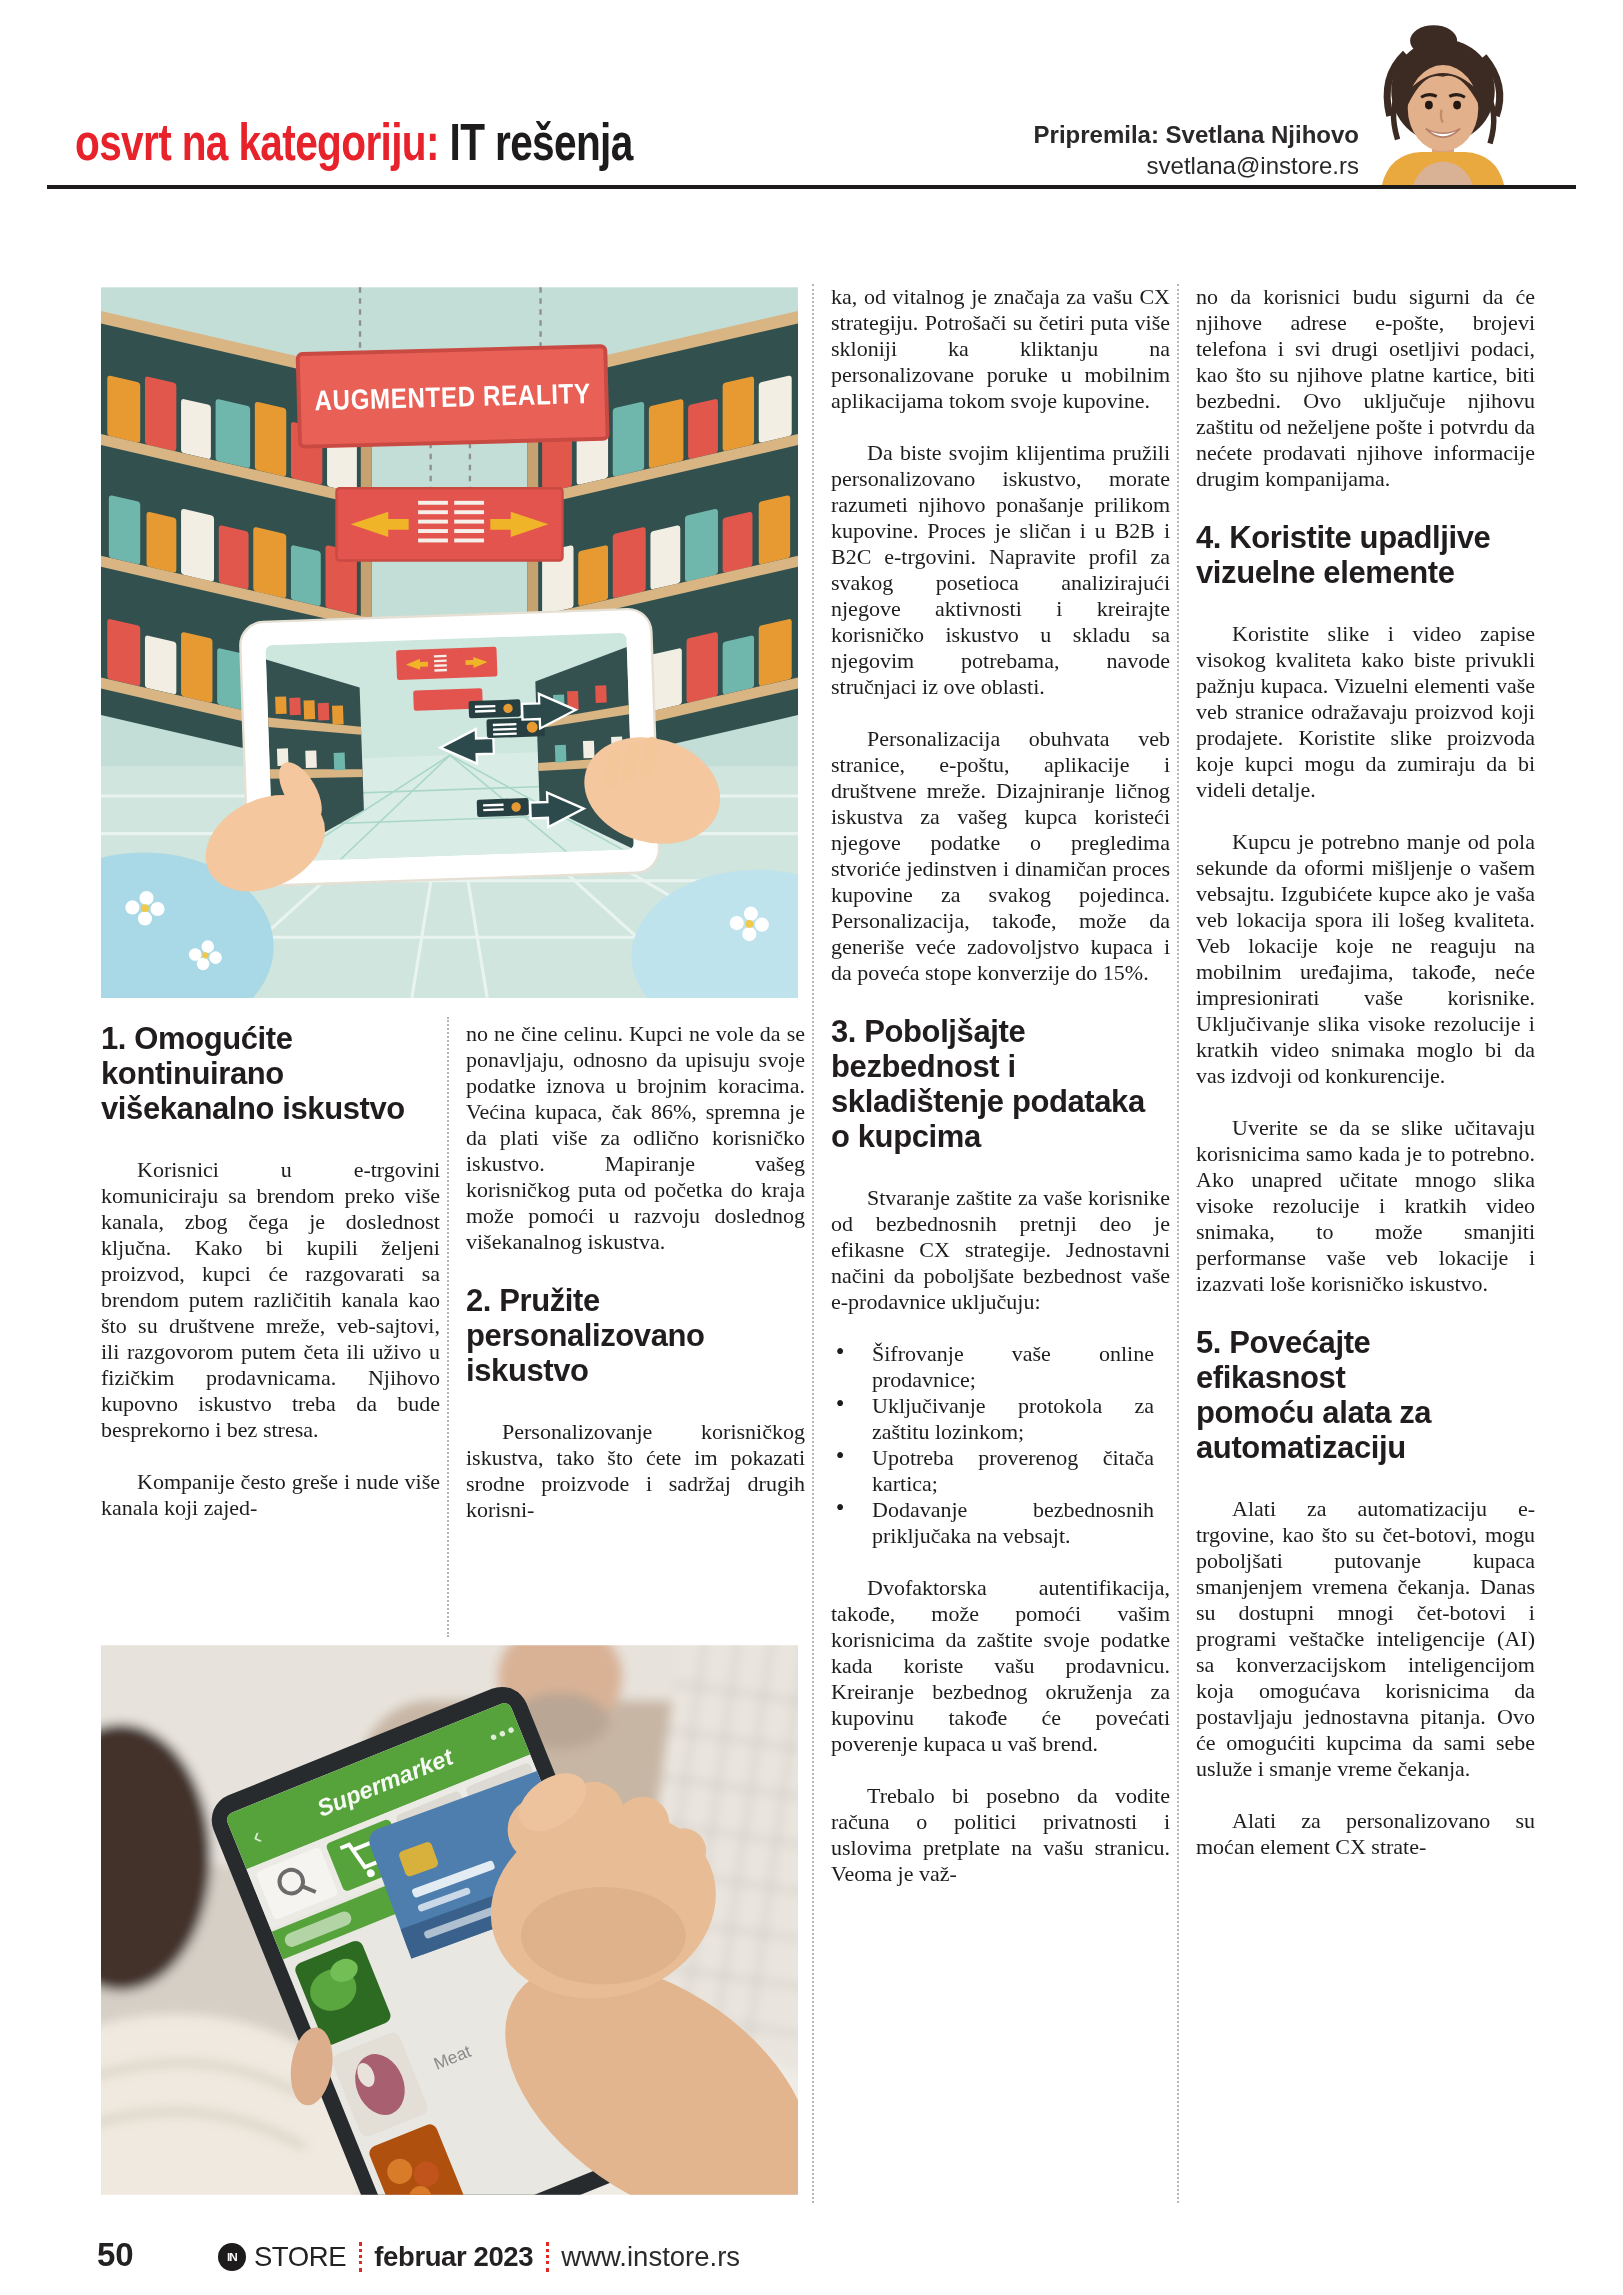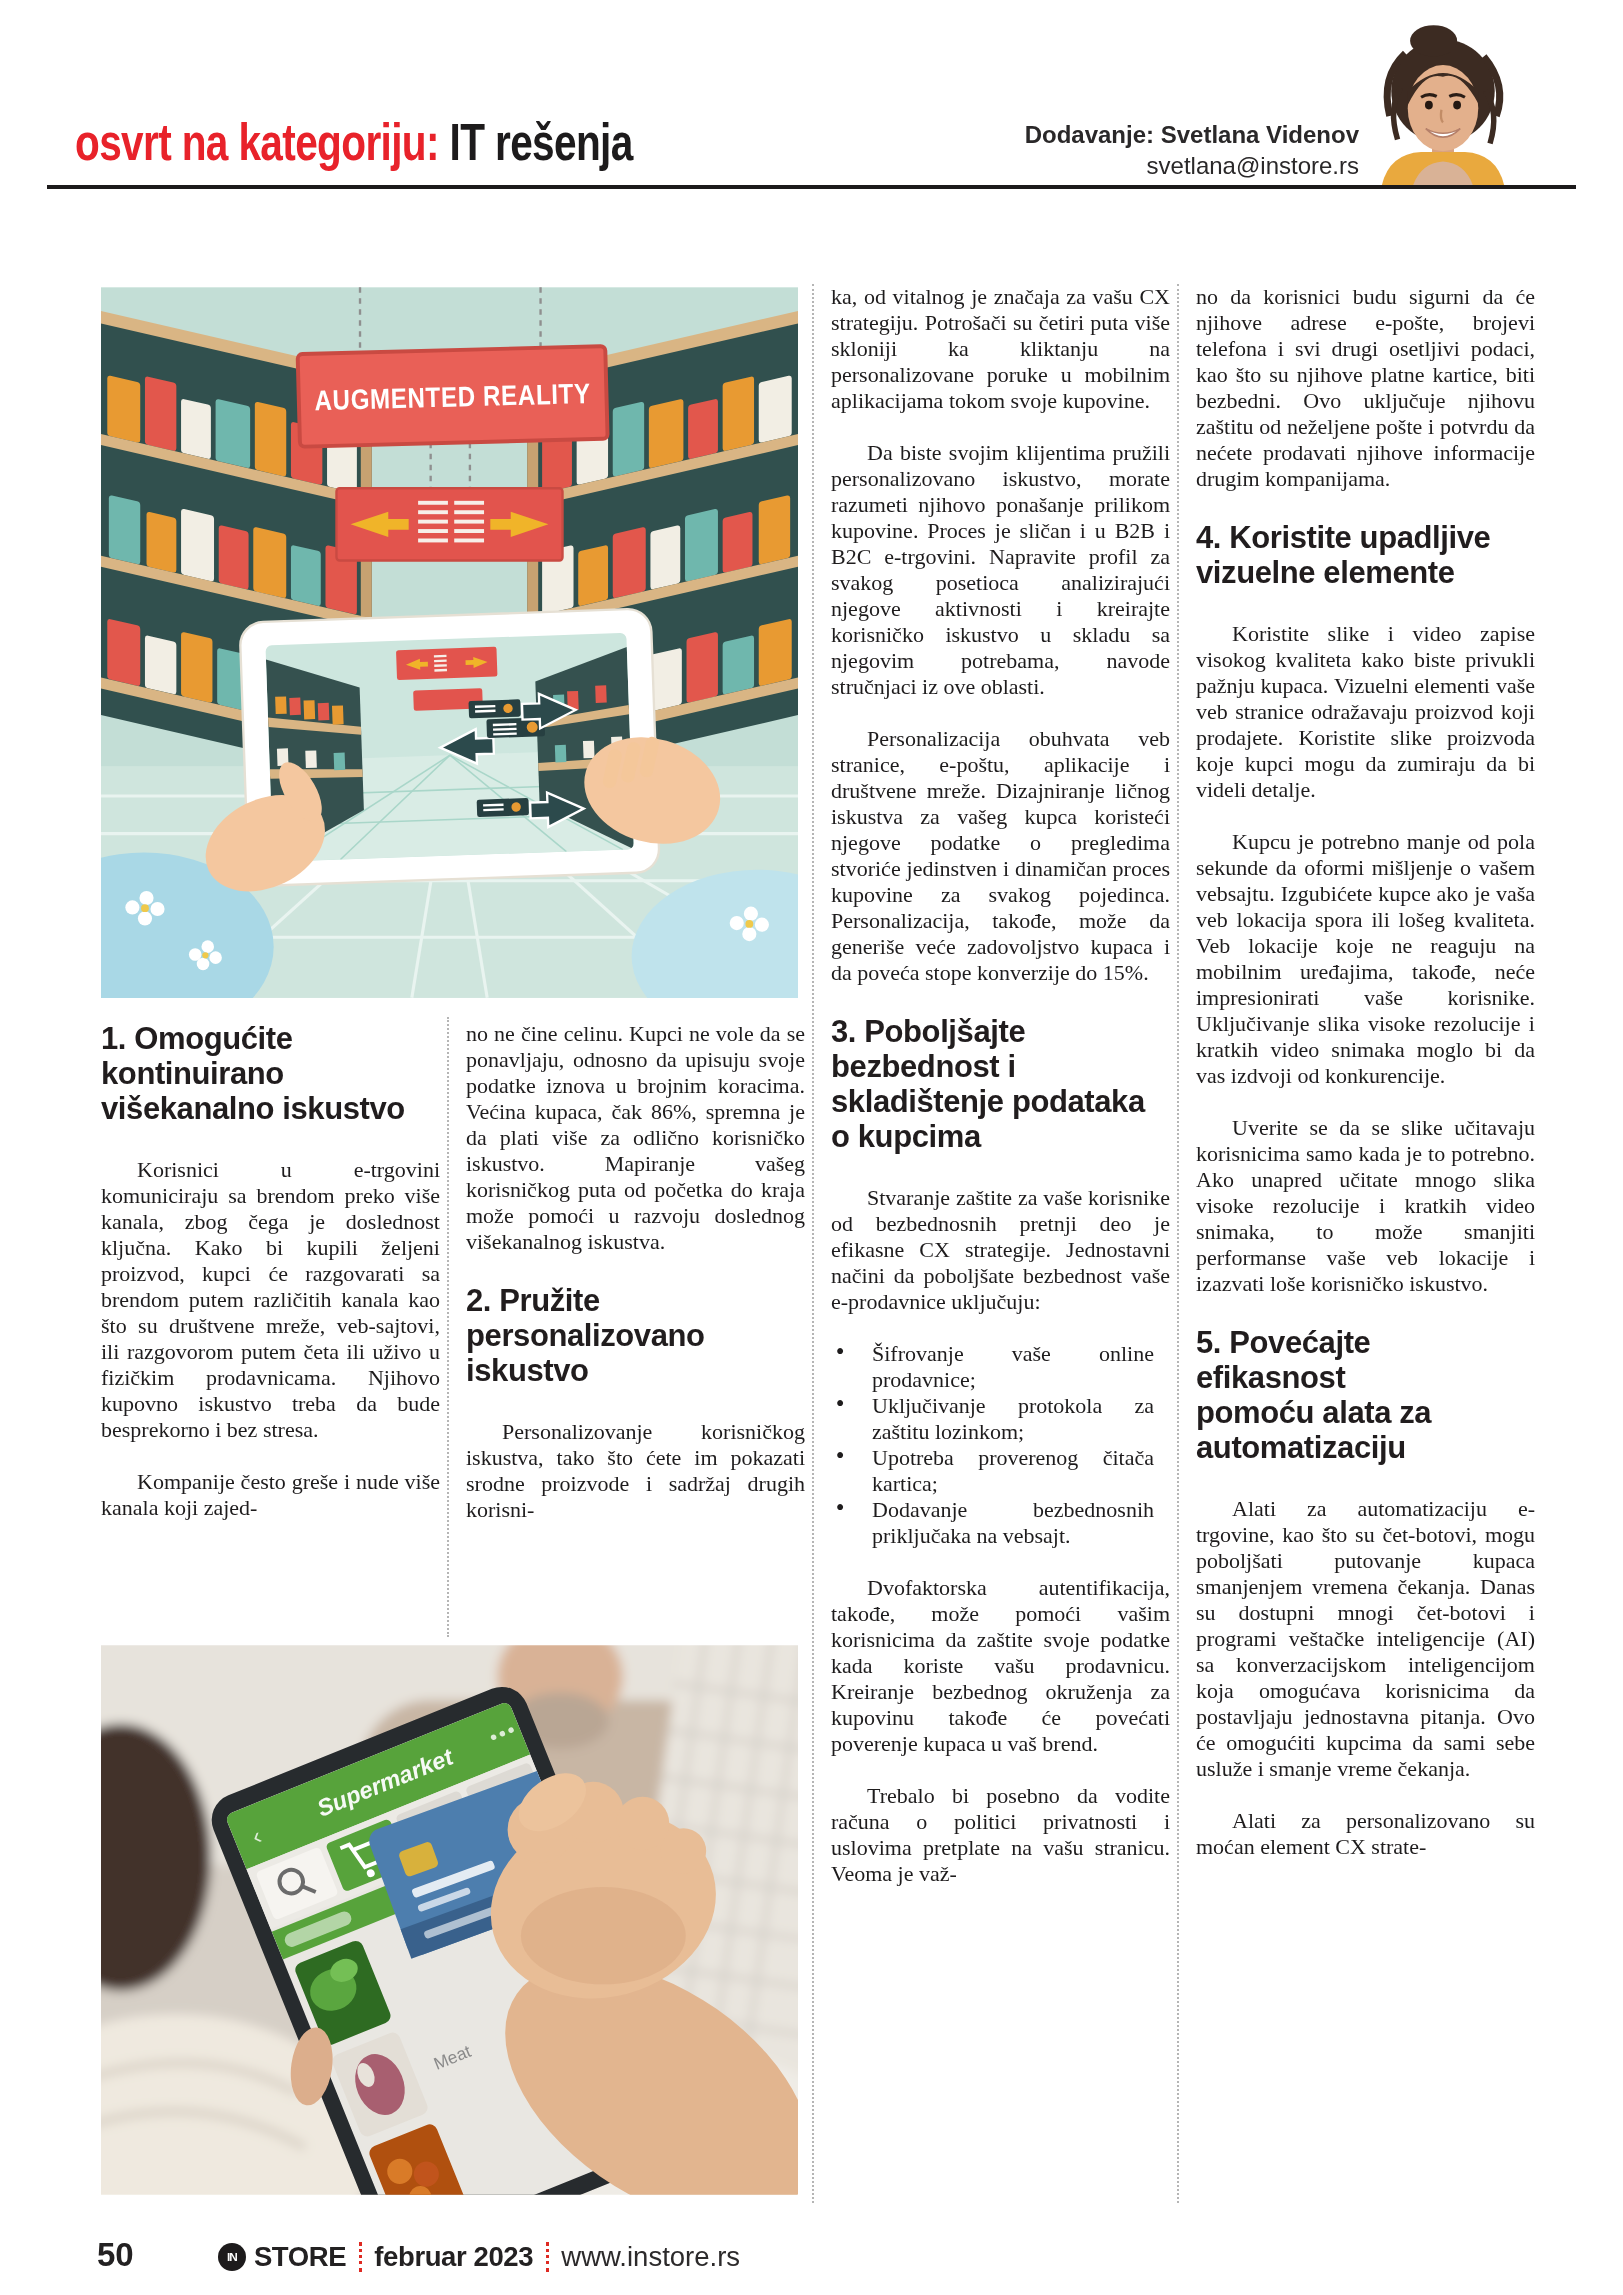--- a/index.html
+++ b/index.html
@@ -41,37 +41,37 @@
   
   .ar-illustration{position:absolute;left:101px;top:287px;width:697px;height:711px;}
   .tablet-photo{position:absolute;left:101px;top:1645px;width:697px;height:550px;}
   
   .footer{position:absolute;left:0;top:2233px;width:1623px;height:47px;
     font-family:"Liberation Sans",sans-serif;color:#232122;}
   .page-num{position:absolute;left:97px;top:3.1px;font-size:33px;font-weight:700;}
   .footer-brand{position:absolute;left:218px;top:0;height:47px;display:flex;align-items:center;}
   .logo-circle{width:28px;height:28px;border-radius:50%;background:#1d1b1c;color:#fff;
     display:flex;align-items:center;justify-content:center;font-weight:700;font-size:11.8px;letter-spacing:-0.8px;}
-  .brand-name{font-weight:700;font-size:27.5px;margin-left:7.9px;letter-spacing:-0.4px;}
+  .brand-name{font-weight:400;font-size:27.5px;margin-left:7.9px;letter-spacing:-0.4px;}
   .red-dots{height:30px;border-left:3.1px dotted #de2a22;margin:0 12.6px;}
   .issue{font-weight:700;font-size:27.5px;letter-spacing:-0.4px;}
   .website{font-size:27.5px;color:#2c2a2b;}
   svg text{font-family:"Liberation Sans",sans-serif;}
 </style>
 </head>
 <body>
 
 <div class="page">
 
   <div class="masthead">
     <span class="masthead-scale"><span class="cat-label">osvrt na kategoriju: </span><span class="cat-title">IT rešenja</span></span>
   </div>
 
   <div class="byline">
-    <div class="b1">Dodavanje: Svetlana Videnov</div>
+    <div class="b1">Pripremila: Svetlana Njihovo</div>
     <div class="b2">svetlana@instore.rs</div>
   </div>
 
   <svg class="author-photo" viewBox="0 0 196 208" aria-hidden="true">
     <rect width="196" height="208" fill="#ffffff"></rect>
     <ellipse cx="98" cy="88" rx="66" ry="66" fill="#3c2b22"></ellipse>
     <ellipse cx="86" cy="24" rx="30" ry="20" fill="#3c2b22"></ellipse>
     <path d="M30,120 Q18,70 50,40" stroke="#3c2b22" stroke-width="9" fill="none"></path>
     <path d="M166,120 Q180,80 150,44" stroke="#3c2b22" stroke-width="9" fill="none"></path>
     <path d="M40,150 Q28,110 44,84" stroke="#3c2b22" stroke-width="7" fill="none"></path>

